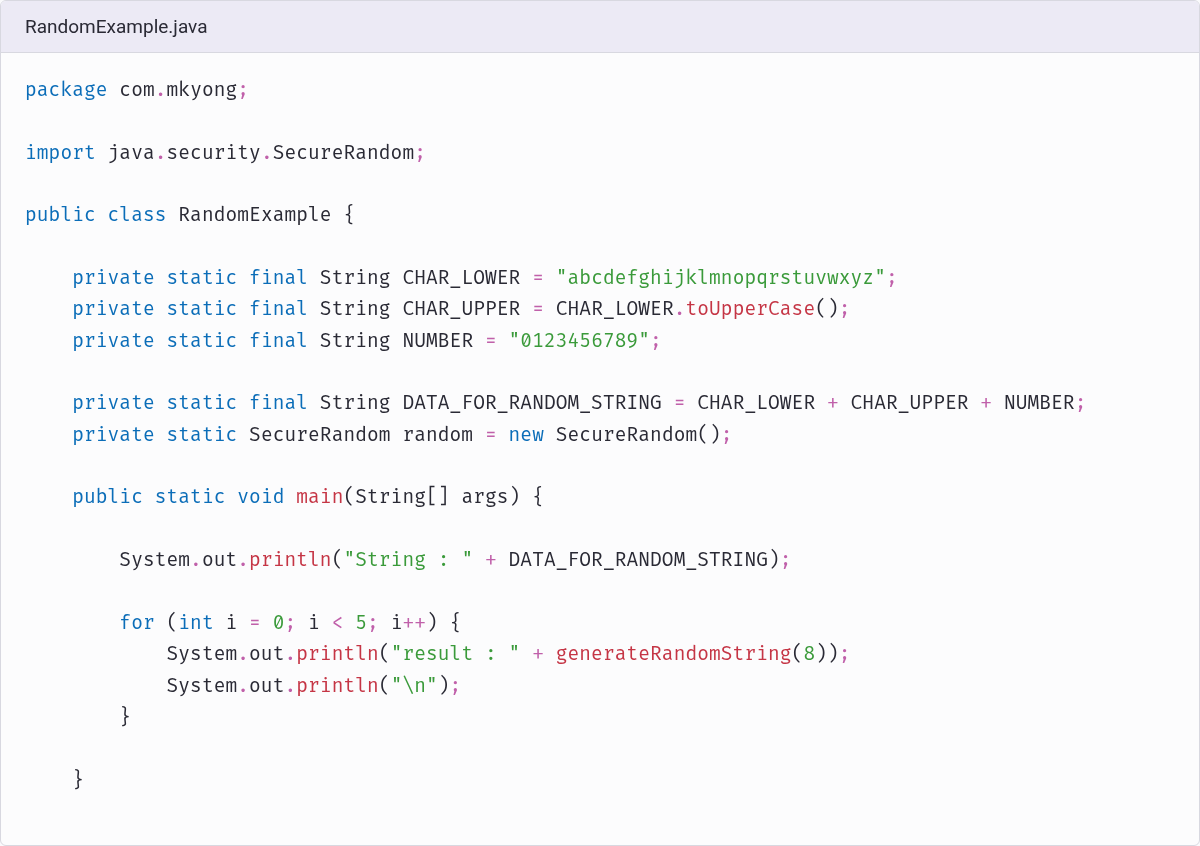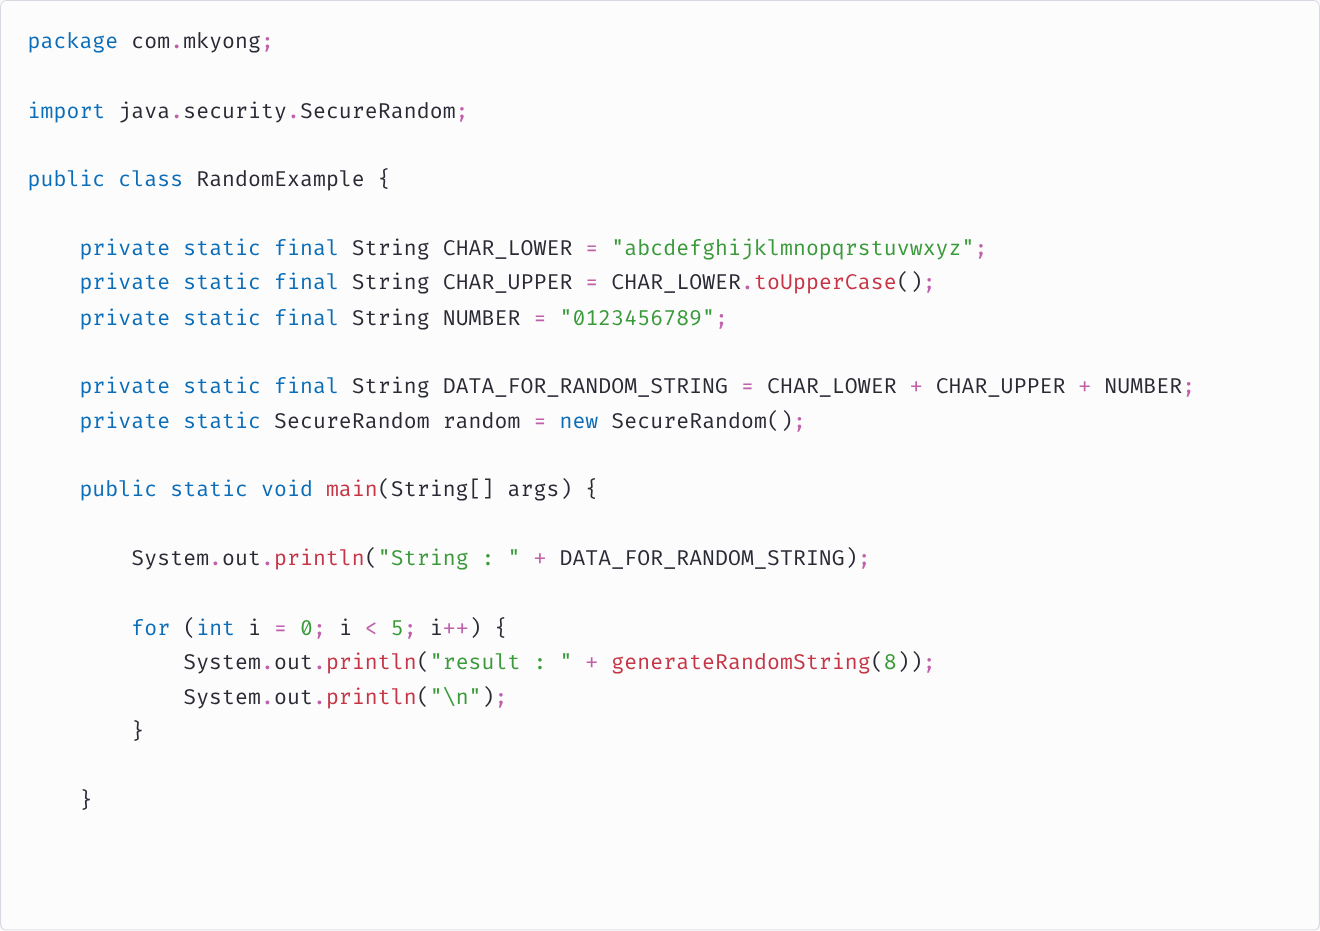--- a/index.html
+++ b/index.html
@@ -43,20 +43,23 @@
   .str   { color: #3a9a3a; }   
   .num   { color: #3a9a3a; }   
   .mcall { color: #c53545; }   
   .mname { color: #c53545; }   
   .punc  { color: #2a2a35; }   
 </style>
 </head>
 <body>
 
 <div class="container">
+  <div class="header">
+    <span>RandomExample.java</span>
+  </div>
   <div class="code-area"><span class="kw">package</span> <span class="pkg">com</span><span class="op">.</span><span class="pkg">mkyong</span><span class="op">;</span>
 
 <span class="kw">import</span> <span class="pkg">java</span><span class="op">.</span><span class="pkg">security</span><span class="op">.</span><span class="type">SecureRandom</span><span class="op">;</span>
 
 <span class="kw">public</span> <span class="kw">class</span> <span class="type">RandomExample</span> <span class="punc">{</span>
 
     <span class="kw">private</span> <span class="kw">static</span> <span class="kw">final</span> <span class="type">String</span> <span class="id">CHAR_LOWER</span> <span class="op">=</span> <span class="str">"abcdefghijklmnopqrstuvwxyz"</span><span class="op">;</span>
     <span class="kw">private</span> <span class="kw">static</span> <span class="kw">final</span> <span class="type">String</span> <span class="id">CHAR_UPPER</span> <span class="op">=</span> <span class="id">CHAR_LOWER</span><span class="op">.</span><span class="mcall">toUpperCase</span><span class="punc">(</span><span class="punc">)</span><span class="op">;</span>
     <span class="kw">private</span> <span class="kw">static</span> <span class="kw">final</span> <span class="type">String</span> <span class="id">NUMBER</span> <span class="op">=</span> <span class="str">"0123456789"</span><span class="op">;</span>
 

